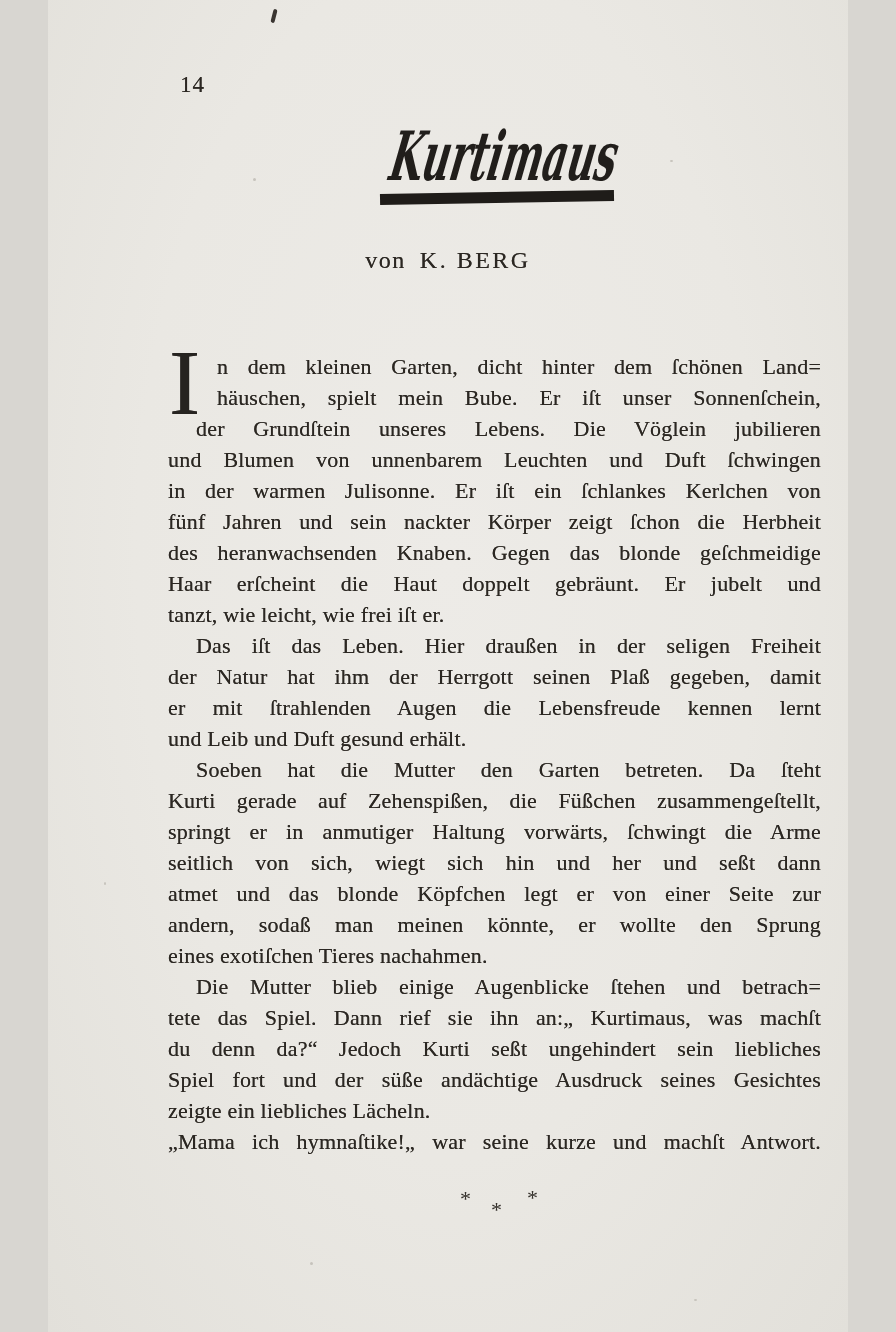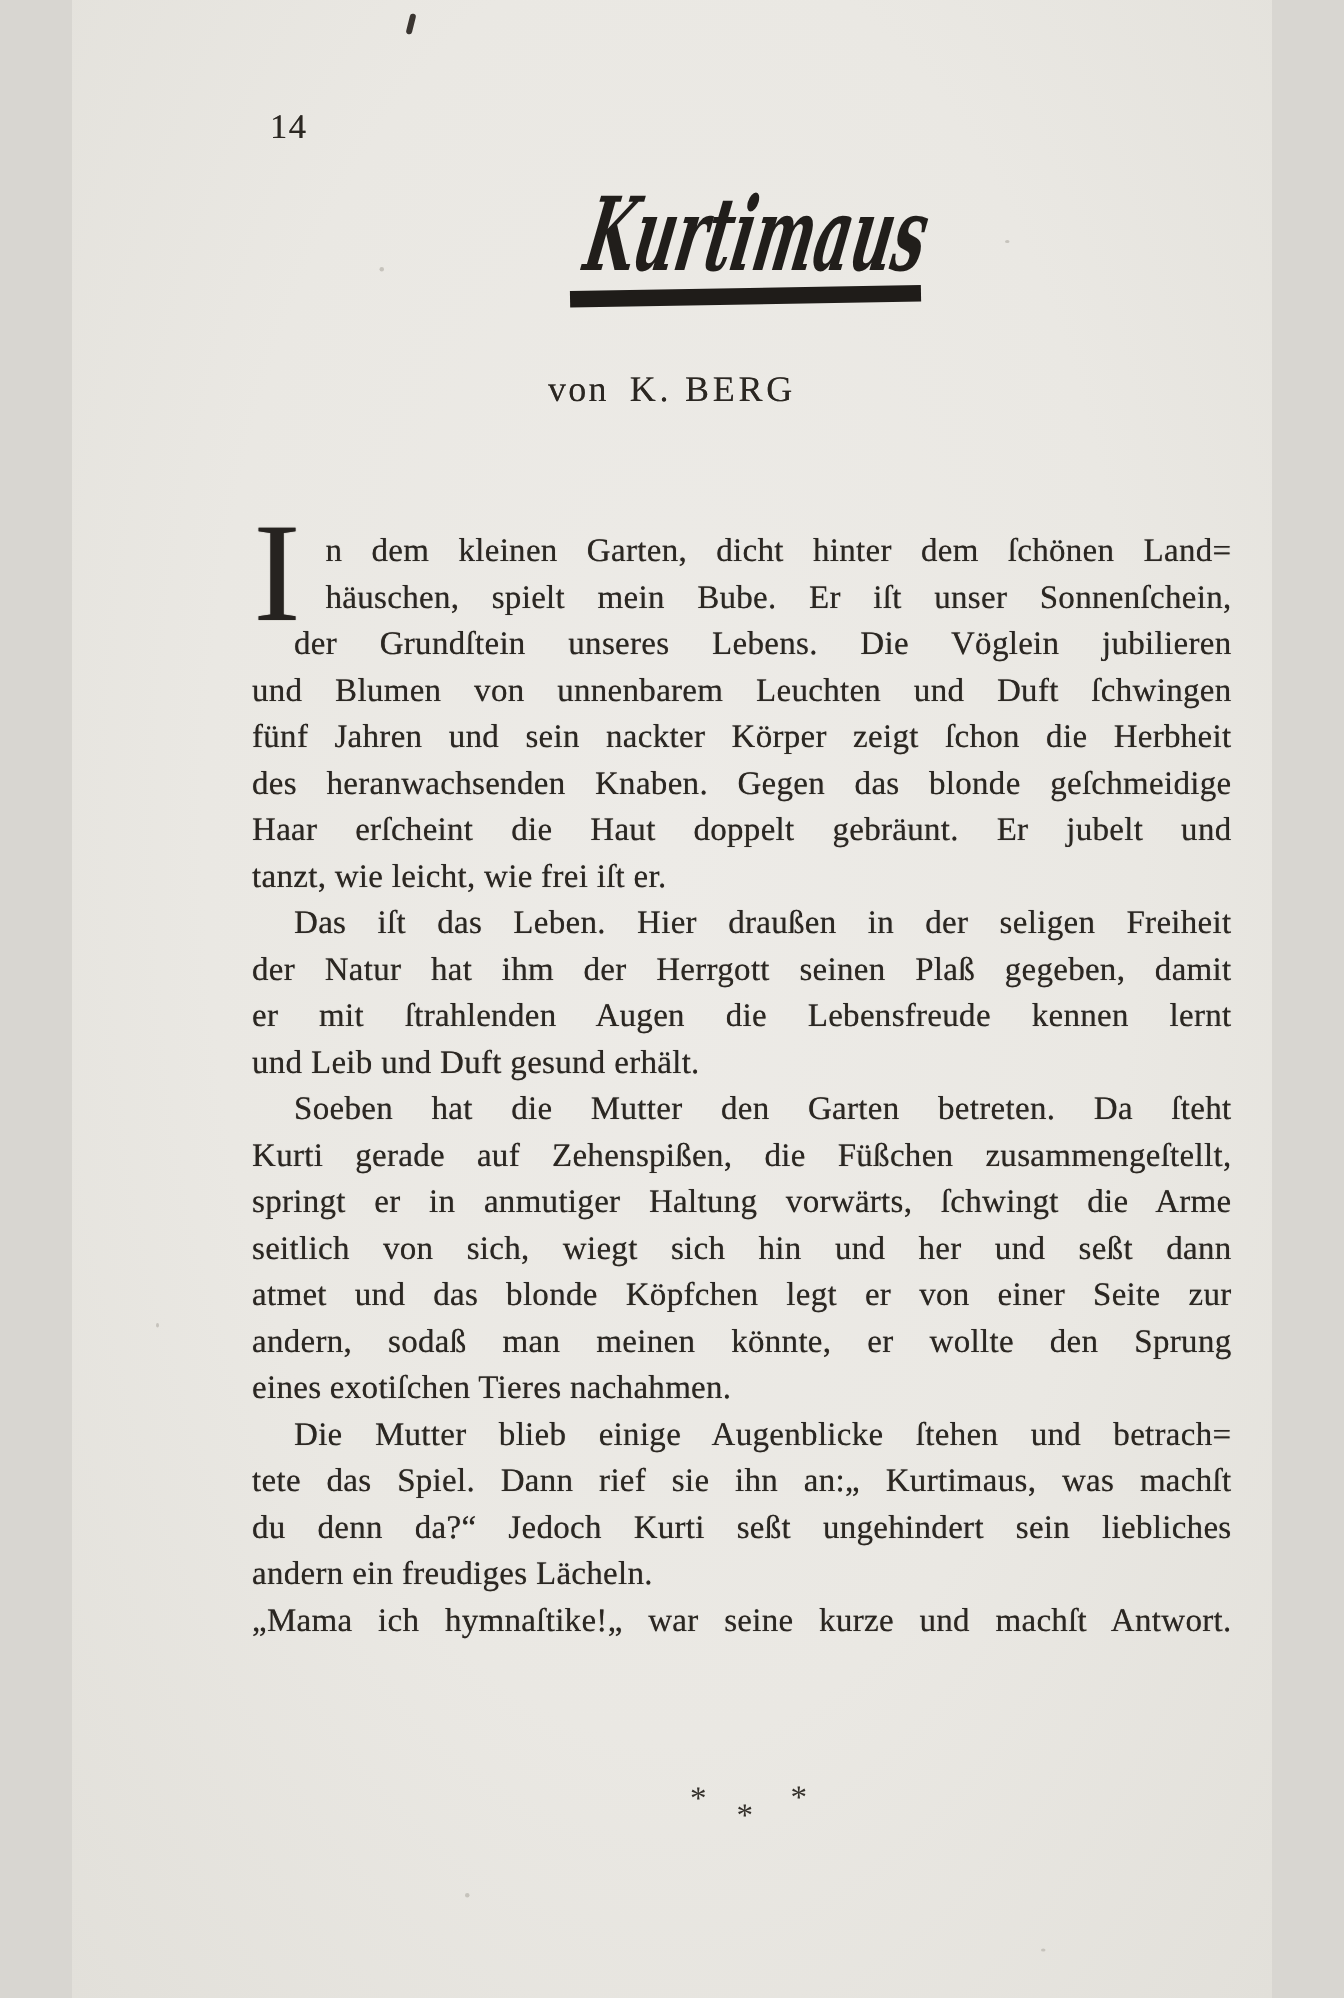--- a/index.html
+++ b/index.html
@@ -111,20 +111,21 @@
     <span class="prefix">von</span><span class="name">K. BERG</span>
   </div>
 
   <div class="bodytext">
     <span class="dropcap">I</span>
 
     <div class="line dc">n dem kleinen Garten, dicht hinter dem ſchönen Land=</div>
     <div class="line dc">häuschen, spielt mein Bube. Er iſt unser Sonnenſchein,</div>
     <div class="line ind">der Grundſtein unseres Lebens. Die Vöglein jubilieren</div>
     <div class="line">und Blumen von unnenbarem Leuchten und Duft ſchwingen</div>
+    <div class="line">in der warmen Julisonne. Er iſt ein ſchlankes Kerlchen von</div>
     <div class="line">fünf Jahren und sein nackter Körper zeigt ſchon die Herbheit</div>
     <div class="line">des heranwachsenden Knaben. Gegen das blonde geſchmeidige</div>
     <div class="line">Haar erſcheint die Haut doppelt gebräunt. Er jubelt und</div>
     <div class="line end">tanzt, wie leicht, wie frei iſt er.</div>
 
     <div class="line ind">Das iſt das Leben. Hier draußen in der seligen Freiheit</div>
     <div class="line">der Natur hat ihm der Herrgott seinen Plaß gegeben, damit</div>
     <div class="line">er mit ſtrahlenden Augen die Lebensfreude kennen lernt</div>
     <div class="line end">und Leib und Duft gesund erhält.</div>
 
@@ -132,21 +133,22 @@
     <div class="line">Kurti gerade auf Zehenspißen, die Füßchen zusammengeſtellt,</div>
     <div class="line">springt er in anmutiger Haltung vorwärts, ſchwingt die Arme</div>
     <div class="line">seitlich von sich, wiegt sich hin und her und seßt dann</div>
     <div class="line">atmet und das blonde Köpfchen legt er von einer Seite zur</div>
     <div class="line">andern, sodaß man meinen könnte, er wollte den Sprung</div>
     <div class="line end">eines exotiſchen Tieres nachahmen.</div>
 
     <div class="line ind">Die Mutter blieb einige Augenblicke ſtehen und betrach=</div>
     <div class="line">tete das Spiel. Dann rief sie ihn an:„ Kurtimaus, was machſt</div>
     <div class="line">du denn da?“ Jedoch Kurti seßt ungehindert  sein liebliches</div>
-    <div class="line end">andern ein freudiges Lächeln.</div>
+    <div class="line">Spiel fort und der süße andächtige Ausdruck seines Gesichtes</div>
+    <div class="line end">zeigte ein liebliches Lächeln.</div>
 
     <div class="line">„Mama ich hymnaſtike!„ war seine kurze und machſt Antwort.</div>
   </div>
 
   <div class="separator">
     <span class="a1">*</span>
     <span class="a2">*</span>
     <span class="a3">*</span>
   </div>
 

